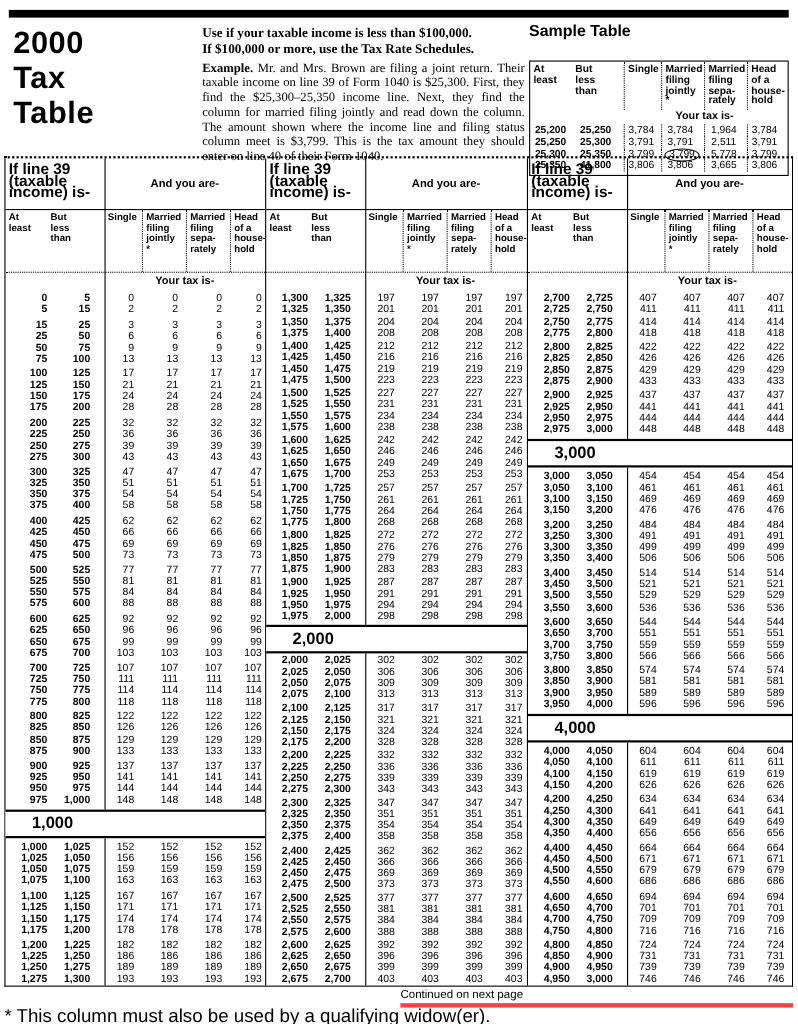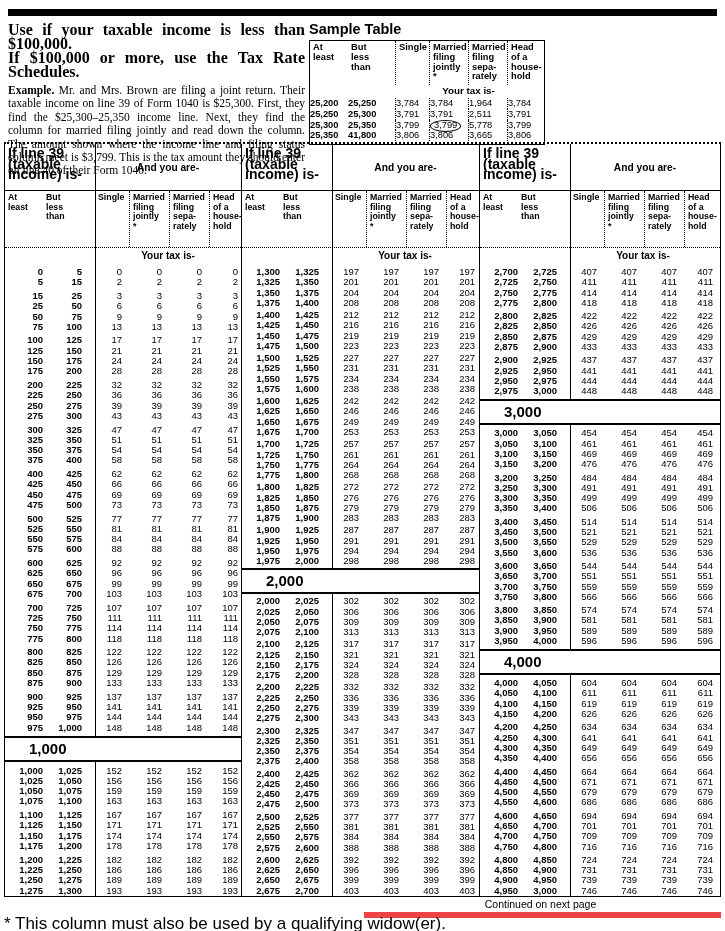--- a/index.html
+++ b/index.html
@@ -7,34 +7,34 @@
         font-family:"Liberation Sans",sans-serif;overflow:hidden}
 
   .topbar{position:absolute;left:8px;top:9px;width:709px;height:7px;background:#000}
 
   
   .masthead{position:absolute;left:8px;top:21px;width:709px;height:118px;display:flex}
   .bigtitle{width:174px;font-weight:bold;font-size:28px;line-height:32px;
             white-space:pre-line;padding:2px 0 0 4px;letter-spacing:.5px}
   .intro{width:297px;font-family:"Liberation Serif",serif;font-size:11.5px;
          line-height:13.4px;text-align:justify;padding-top:2px}
-  .intro .lead{font-weight:bold;white-space:pre-line;margin:0 0 5px 0;font-size:16px;line-height:14px}
+  .intro .lead{font-weight:bold;white-space:pre-line;margin:0 0 5px 0;font-size:12px;line-height:14px}
   .intro .example{margin:0}
   .sample{width:238px;padding-left:4px}
-  .sample-title{font-weight:bold;font-size:14.5px;margin:0 0 3px 0}
+  .sample-title{font-weight:bold;font-size:14.5px;margin:0 0 18px 0}
   .sample-box{border:1px solid #000;width:234px;font-size:9.3px}
   .shead{display:flex;height:44px}
   .sh{box-sizing:border-box;font-weight:bold;line-height:9.8px;white-space:pre-line;padding:2px 0 0 3px}
   .sh0{width:38px}.sh1{width:47px}.sh2{width:34px}.sh3{width:39px}.sh4{width:39px}.sh5{width:35px}
   .sh2,.sh3,.sh4,.sh5{border-left:1px dotted #000}
   .sample-yourtax{font-weight:bold;text-align:center;margin-left:85px;width:147px;
                   font-size:9.8px;line-height:12px;height:12px}
   .sample-rows{padding:1px 0 3px 0}
   .srow{display:flex;height:10.8px;line-height:10.8px}
-  .sd{box-sizing:border-box;text-align:left}
+  .sd{box-sizing:border-box;text-align:center}
   .sd0{width:38px;font-weight:bold;padding-right:1px}
   .sd1{width:47px;font-weight:bold;padding-right:4px}
   .sd2{width:34px;padding-right:3px;border-left:1px dotted #000}
   .sd3{width:39px;padding-right:5px;border-left:1px dotted #000}
   .sd4{width:39px;padding-right:4px;border-left:1px dotted #000}
   .sd5{width:35px;padding-right:4px;border-left:1px dotted #000}
   .circle{display:inline-block;border:1px solid #000;border-radius:50%;
           padding:0 3px 1px 3px;margin:-1px -3px -1px 0;line-height:9px}
 
   
@@ -67,32 +67,35 @@
   .cell{box-sizing:border-box;text-align:right}
   .c0{width:38px;font-weight:bold}
   .c1{width:39px;font-weight:bold}
   .c2{width:25px;margin-left:15px}
   .c3{width:40px}.c4{width:40px}.c5{width:36px}
   .section{border-top:2px solid #000;border-bottom:2px solid #000;background:#fff;
            position:relative;z-index:2;padding:3px 0 3px 24px;font-weight:bold;
            font-size:15px;line-height:16px}
 
   .after{position:relative;height:26px}
-  .continued{margin-left:360px;width:357px;box-sizing:border-box;text-align:center;
-             border-bottom:6px solid #ef4444;font-size:10.5px;line-height:12px;
+  .continued{margin-left:360px;width:357px;box-sizing:border-box;text-align:left;
+             border-bottom:4px solid #ef4444;font-size:10.5px;line-height:12px;
              padding:1px 4px 2px 0}
   .footnote{position:absolute;left:0;top:17px;font-size:17px}
 </style>
 </head>
 <body>
 
 <div class="page">
   <div class="topbar"></div>
 
   <div class="masthead">
+    <div class="bigtitle">2000
+Tax
+Table</div>
     <div class="intro">
       <p class="lead">Use if your taxable income is less than $100,000.
 If $100,000 or more, use the Tax Rate Schedules.</p>
       <p class="example"><b>Example.</b> <span>Mr. and Mrs. Brown are filing a joint return. Their taxable income on line 39 of Form 1040 is $25,300. First, they find the $25,300–25,350 income line. Next, they find the column for married filing jointly and read down the column. The amount shown where the income line and filing status column meet is $3,799. This is the tax amount they should enter on line 40 of their Form 1040.</span></p>
     </div>
     <div class="sample">
       <div class="sample-title">Sample Table</div>
       <div class="sample-box">
         <div class="shead">
           <div class="sh sh0">At

